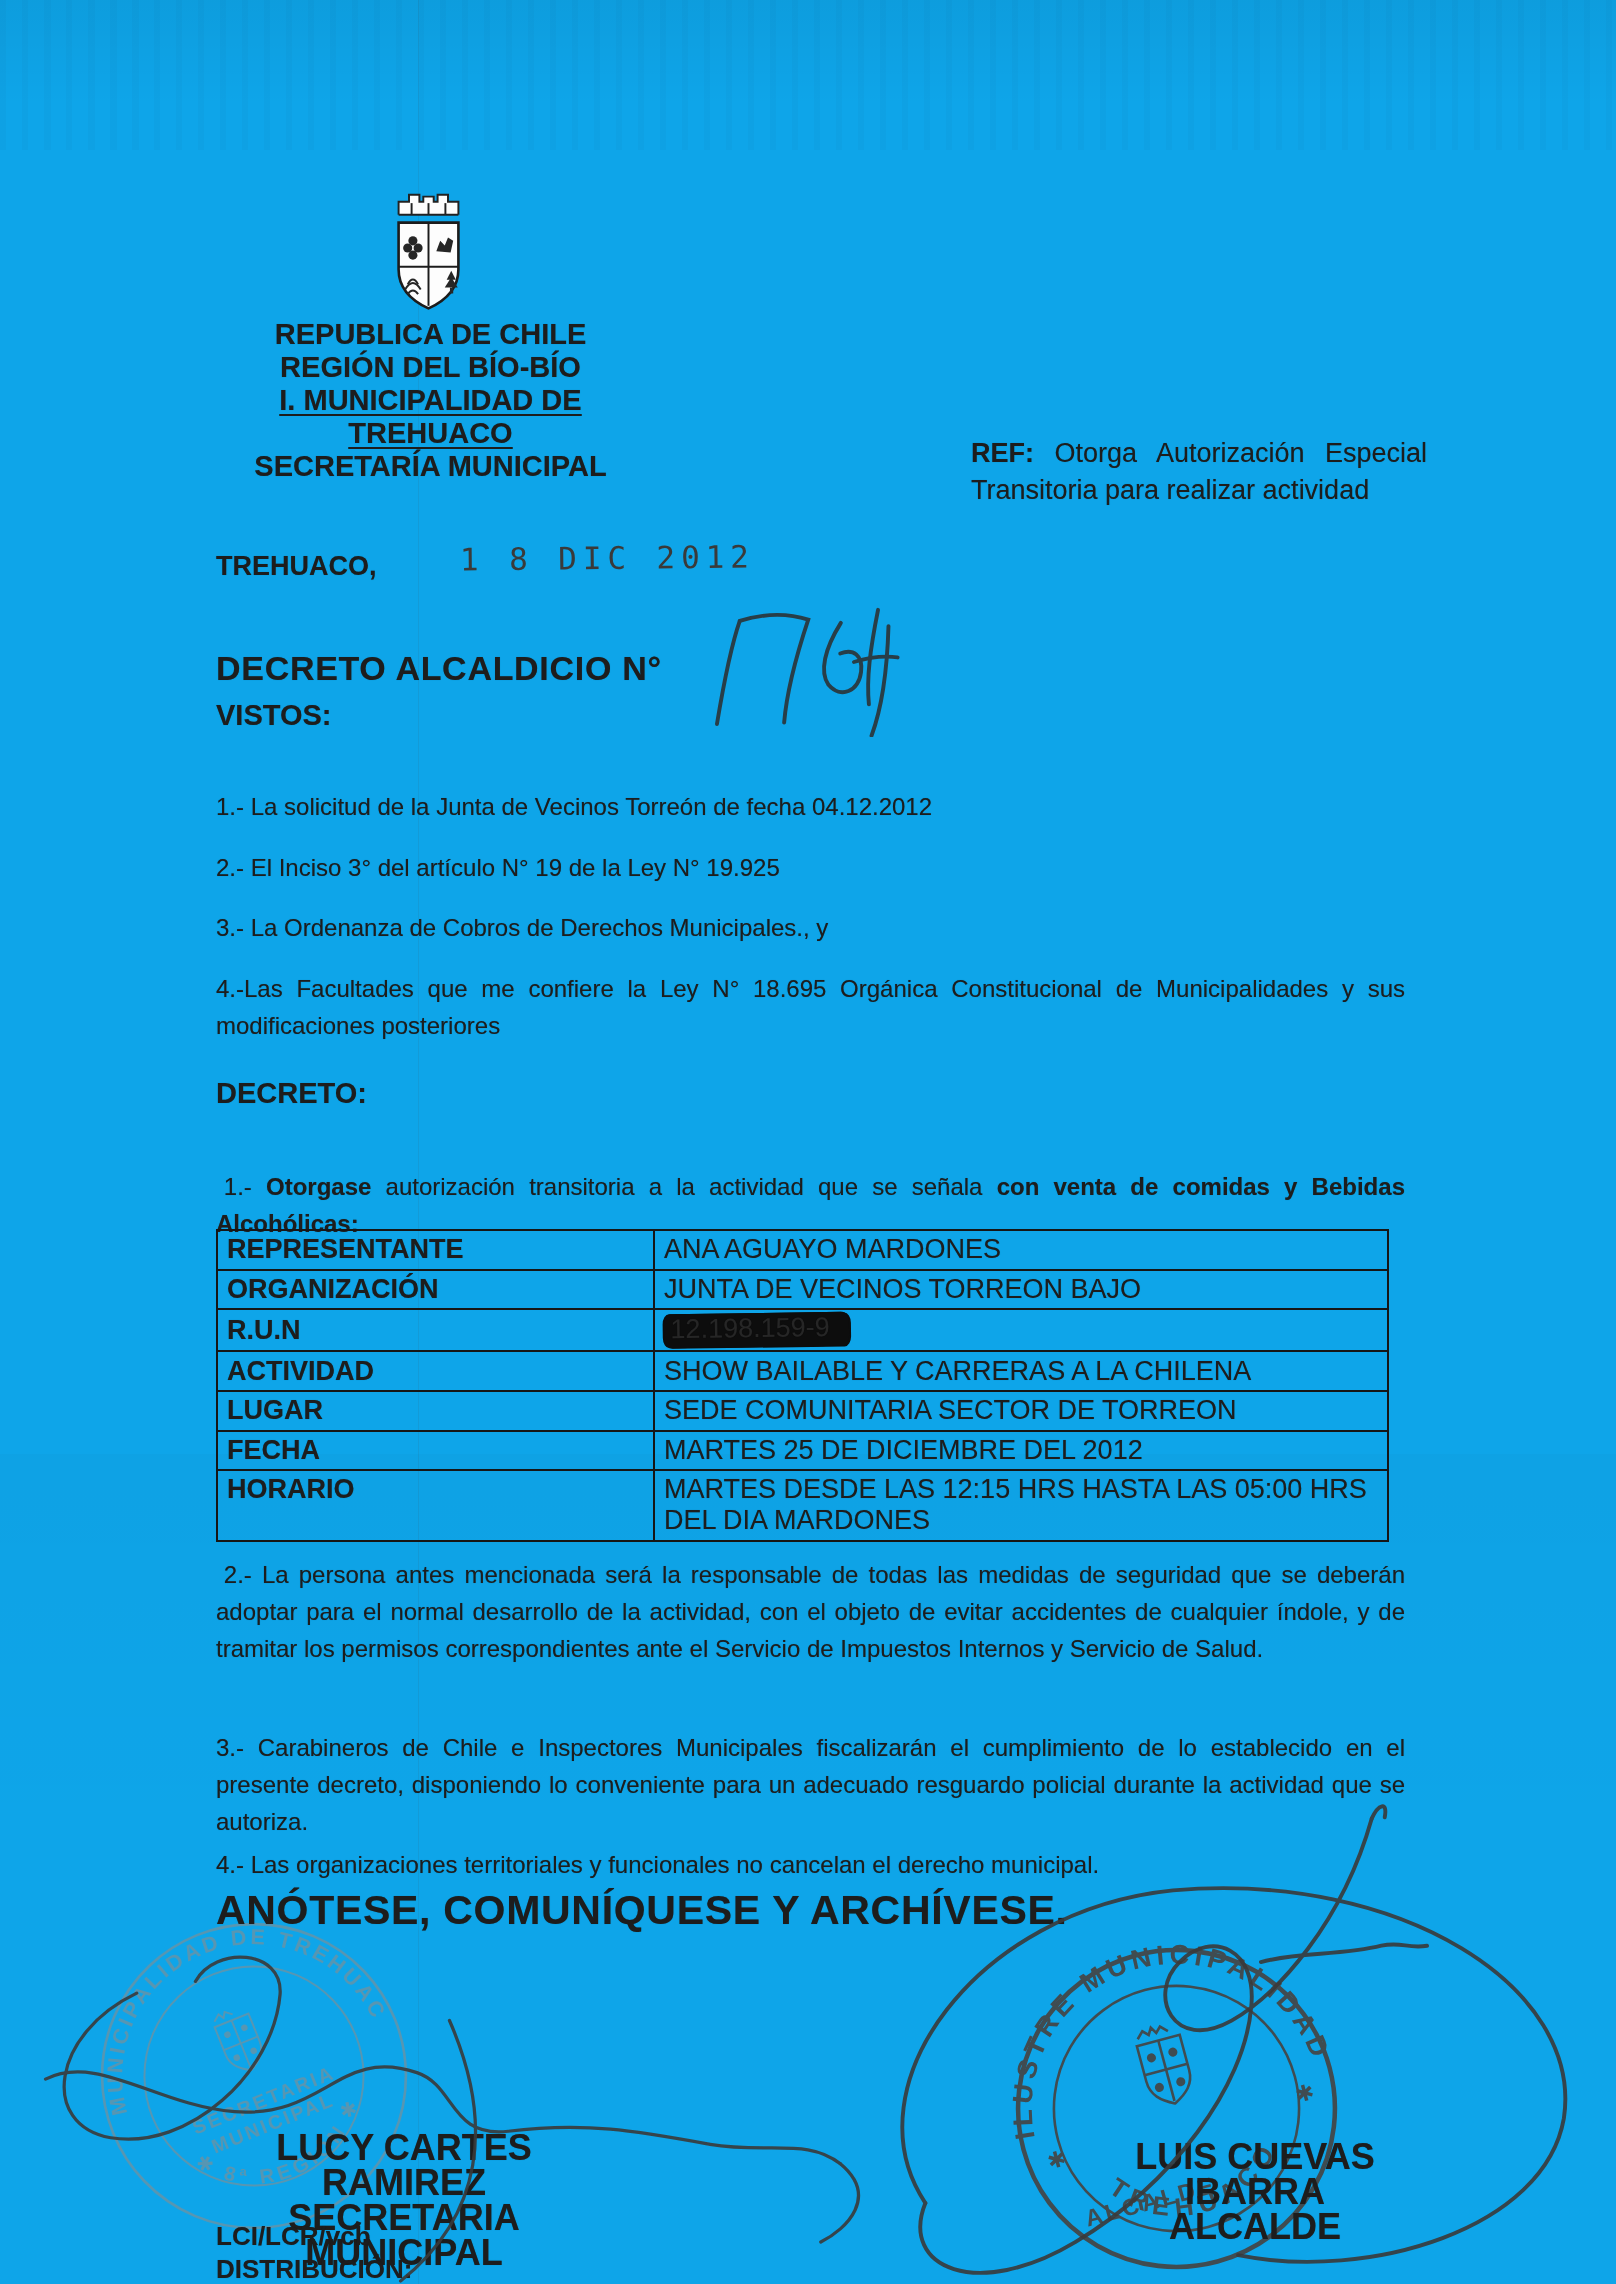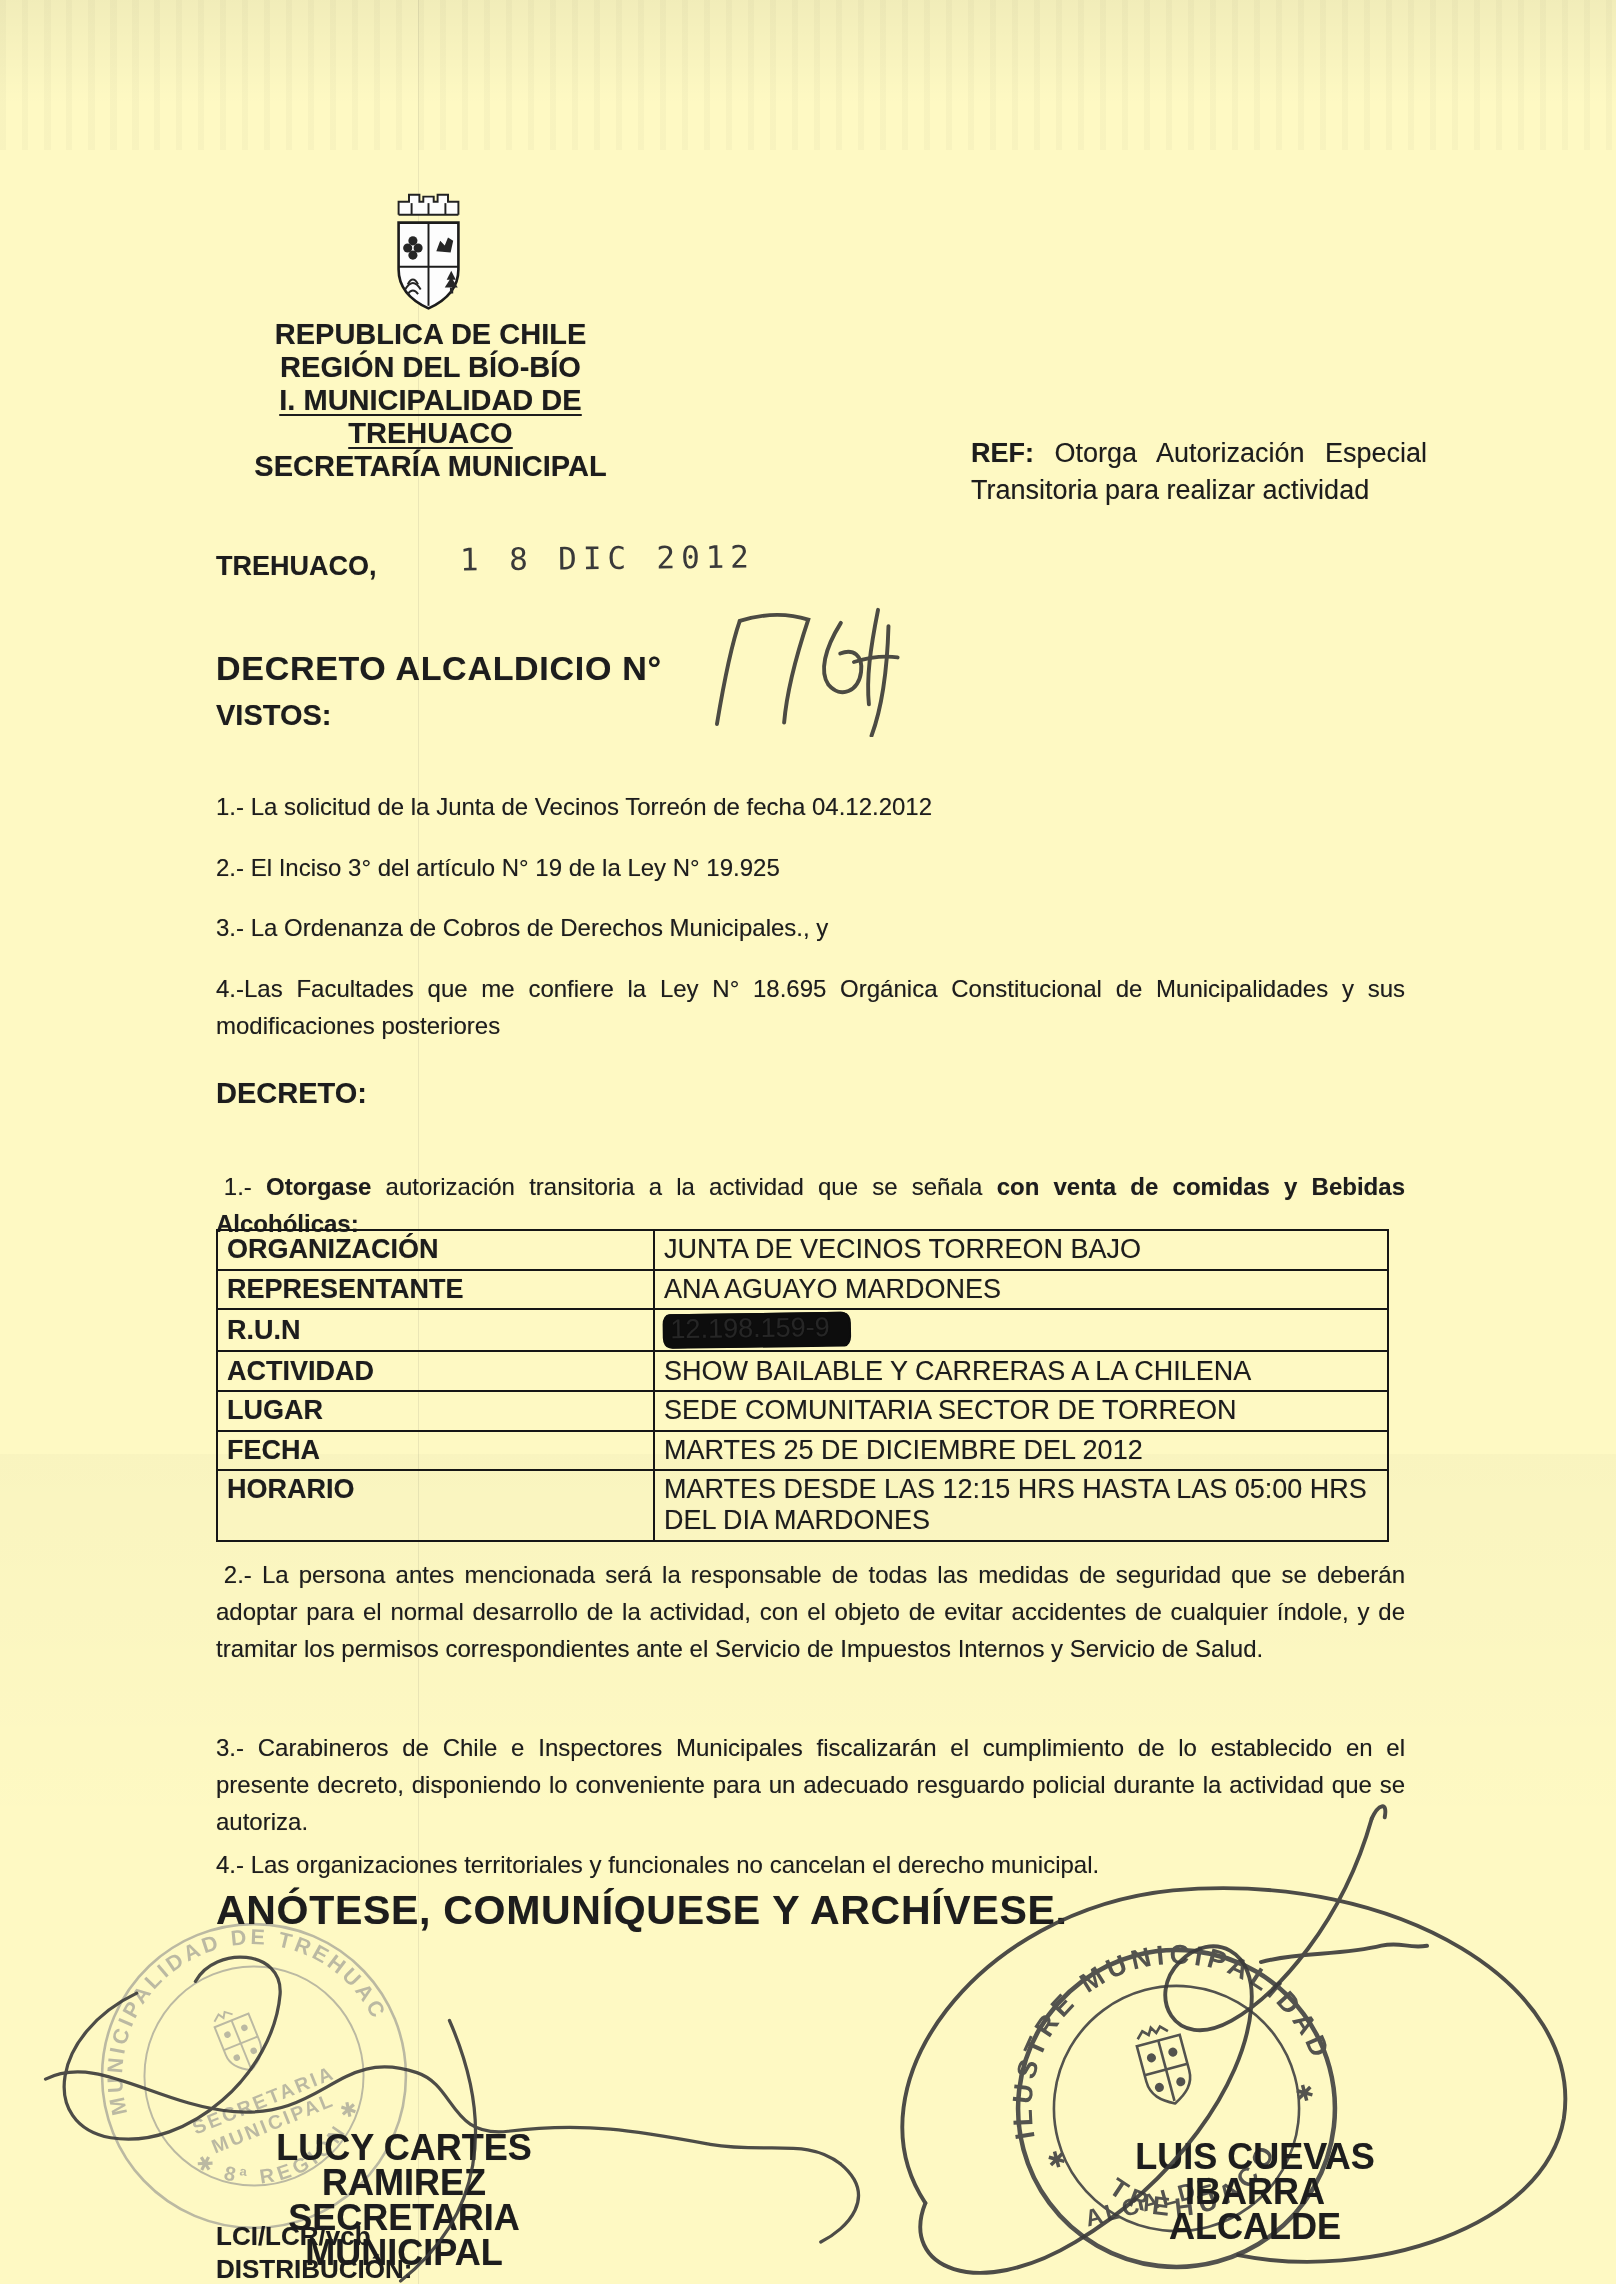--- a/index.html
+++ b/index.html
@@ -1,18 +1,18 @@
 <!DOCTYPE html>
 <html style="font-size:10.4px"><head>
 <meta charset="utf-8">
 <style>
   html,body{margin:0;padding:0;background:#ffffff;}
   .page{
     position:relative;width:1617px;height:2284px;overflow:hidden;
-    background:#fef9c3;color:#1d1d1d;
+    background:#0ea5e9;color:#1d1d1d;
     font-family:"Liberation Sans","DejaVu Sans",sans-serif;
   }
   .abs{position:absolute;}
   .ink{text-shadow:0 0 0.7px rgba(20,20,20,.4);}
   
   .scan-top{left:0;top:0;width:1617px;height:150px;z-index:0;
     background:linear-gradient(180deg,rgba(0,0,0,.05),rgba(0,0,0,0) 70%),
     repeating-linear-gradient(90deg,rgba(0,0,0,.022) 0 6.5px,rgba(0,0,0,0) 6.5px 22px);}
   .scan-band{left:0;top:1454px;width:1617px;height:391px;background:linear-gradient(180deg,rgba(0,0,0,.018),rgba(0,0,0,0));z-index:0;}
   .fold{left:418px;top:0;width:1.3px;height:2284px;background:rgba(70,70,70,.10);z-index:1;}
@@ -119,26 +119,26 @@
   <div class="abs line-item ink" style="top:825px">2.- El Inciso 3° del artículo N° 19 de la Ley N° 19.925</div>
   <div class="abs line-item ink" style="top:885px">3.- La Ordenanza de  Cobros de Derechos Municipales., y</div>
   <div class="abs line-item just ink" style="top:946px">4.-Las Facultades que me confiere la Ley N° 18.695 Orgánica Constitucional de Municipalidades y sus modificaciones posteriores</div>
 
   <div class="abs h-bold ink" style="top:1077px">DECRETO:</div>
   <div class="abs line-item just indent ink" style="top:1144px"><span>1.- </span><span class="b">Otorgase</span><span> autorización transitoria a la actividad que se señala </span><span class="b">con venta de comidas y Bebidas Alcohólicas:</span></div>
 
   <table class="abs permit-table ink">
     <tbody>
         <tr>
+      <td class="t-label"><span>REPRESENTANTE</span></td>
+      <td class="t-value"><span>ANA AGUAYO MARDONES</span></td>
+    </tr>
+    <tr>
       <td class="t-label"><span>ORGANIZACIÓN</span></td>
       <td class="t-value"><span>JUNTA DE VECINOS TORREON BAJO</span></td>
-    </tr>
-    <tr>
-      <td class="t-label"><span>REPRESENTANTE</span></td>
-      <td class="t-value"><span>ANA AGUAYO MARDONES</span></td>
     </tr>
     <tr>
       <td class="t-label"><span>R.U.N</span></td>
       <td class="t-value"><span class="redact">12.198.159-9</span></td>
     </tr>
     <tr>
       <td class="t-label"><span>ACTIVIDAD</span></td>
       <td class="t-value"><span>SHOW BAILABLE Y CARRERAS A LA CHILENA</span></td>
     </tr>
     <tr>

